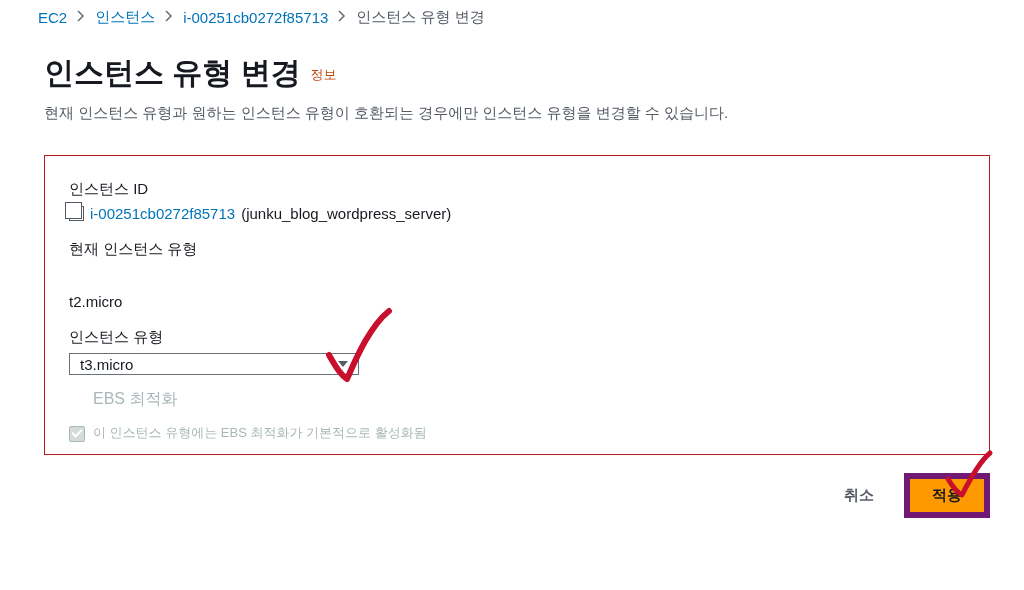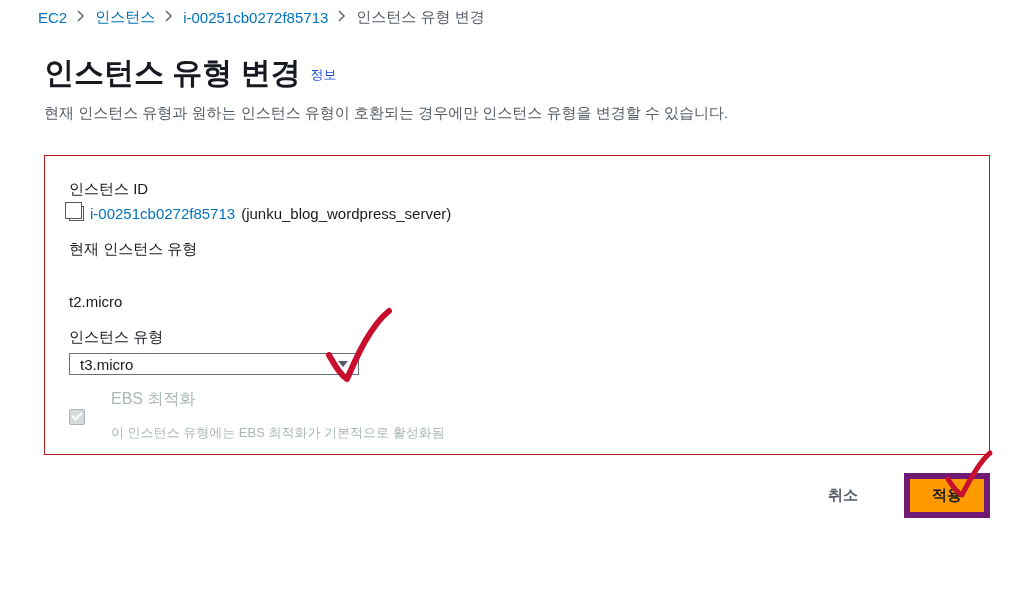--- a/index.html
+++ b/index.html
@@ -35,21 +35,21 @@
     .header-block {
       padding: 20px 44px 18px 44px;
     }
     .page-title {
       font-size: 30px;
       font-weight: 700;
       color: #16191f;
       display: inline;
     }
     .info-link {
-      color: #1d4ed8;
+      color: #c2410c;
       font-size: 13px;
       text-decoration: none;
       margin-left: 6px;
       vertical-align: 4px;
       cursor: pointer;
     }
     .page-desc {
       color: #545b64;
       font-size: 15px;
       margin-top: 10px;
@@ -132,22 +132,22 @@
     }
     .select-wrap { position: relative; display: inline-block; }
     .annot-check1 {
       position: absolute;
       left: 242px;
       top: -50px;
       pointer-events: none;
     }
     .ebs-row {
       display: flex;
-      align-items: center;
-      gap: 26px;
+      align-items: flex-end;
+      gap: 8px;
       margin-top: 14px;
     }
     .checkbox-disabled {
       width: 16px;
       height: 16px;
       background: #d5dbdb;
       border: 1px solid #aab7b8;
       border-radius: 2px;
       position: relative;
       flex-shrink: 0;
@@ -171,21 +171,21 @@
     }
     .ebs-desc {
       font-size: 13px;
       color: #aab7b8;
       margin-top: 14px;
     }
     .footer-actions {
       display: flex;
       justify-content: flex-end;
       align-items: center;
-      gap: 30px;
+      gap: 14px;
       padding: 18px 34px 0 44px;
       position: relative;
     }
     .btn-cancel {
       background: transparent;
       border: none;
       color: #545b64;
       font-size: 15px;
       font-weight: 700;
       padding: 8px 16px;

